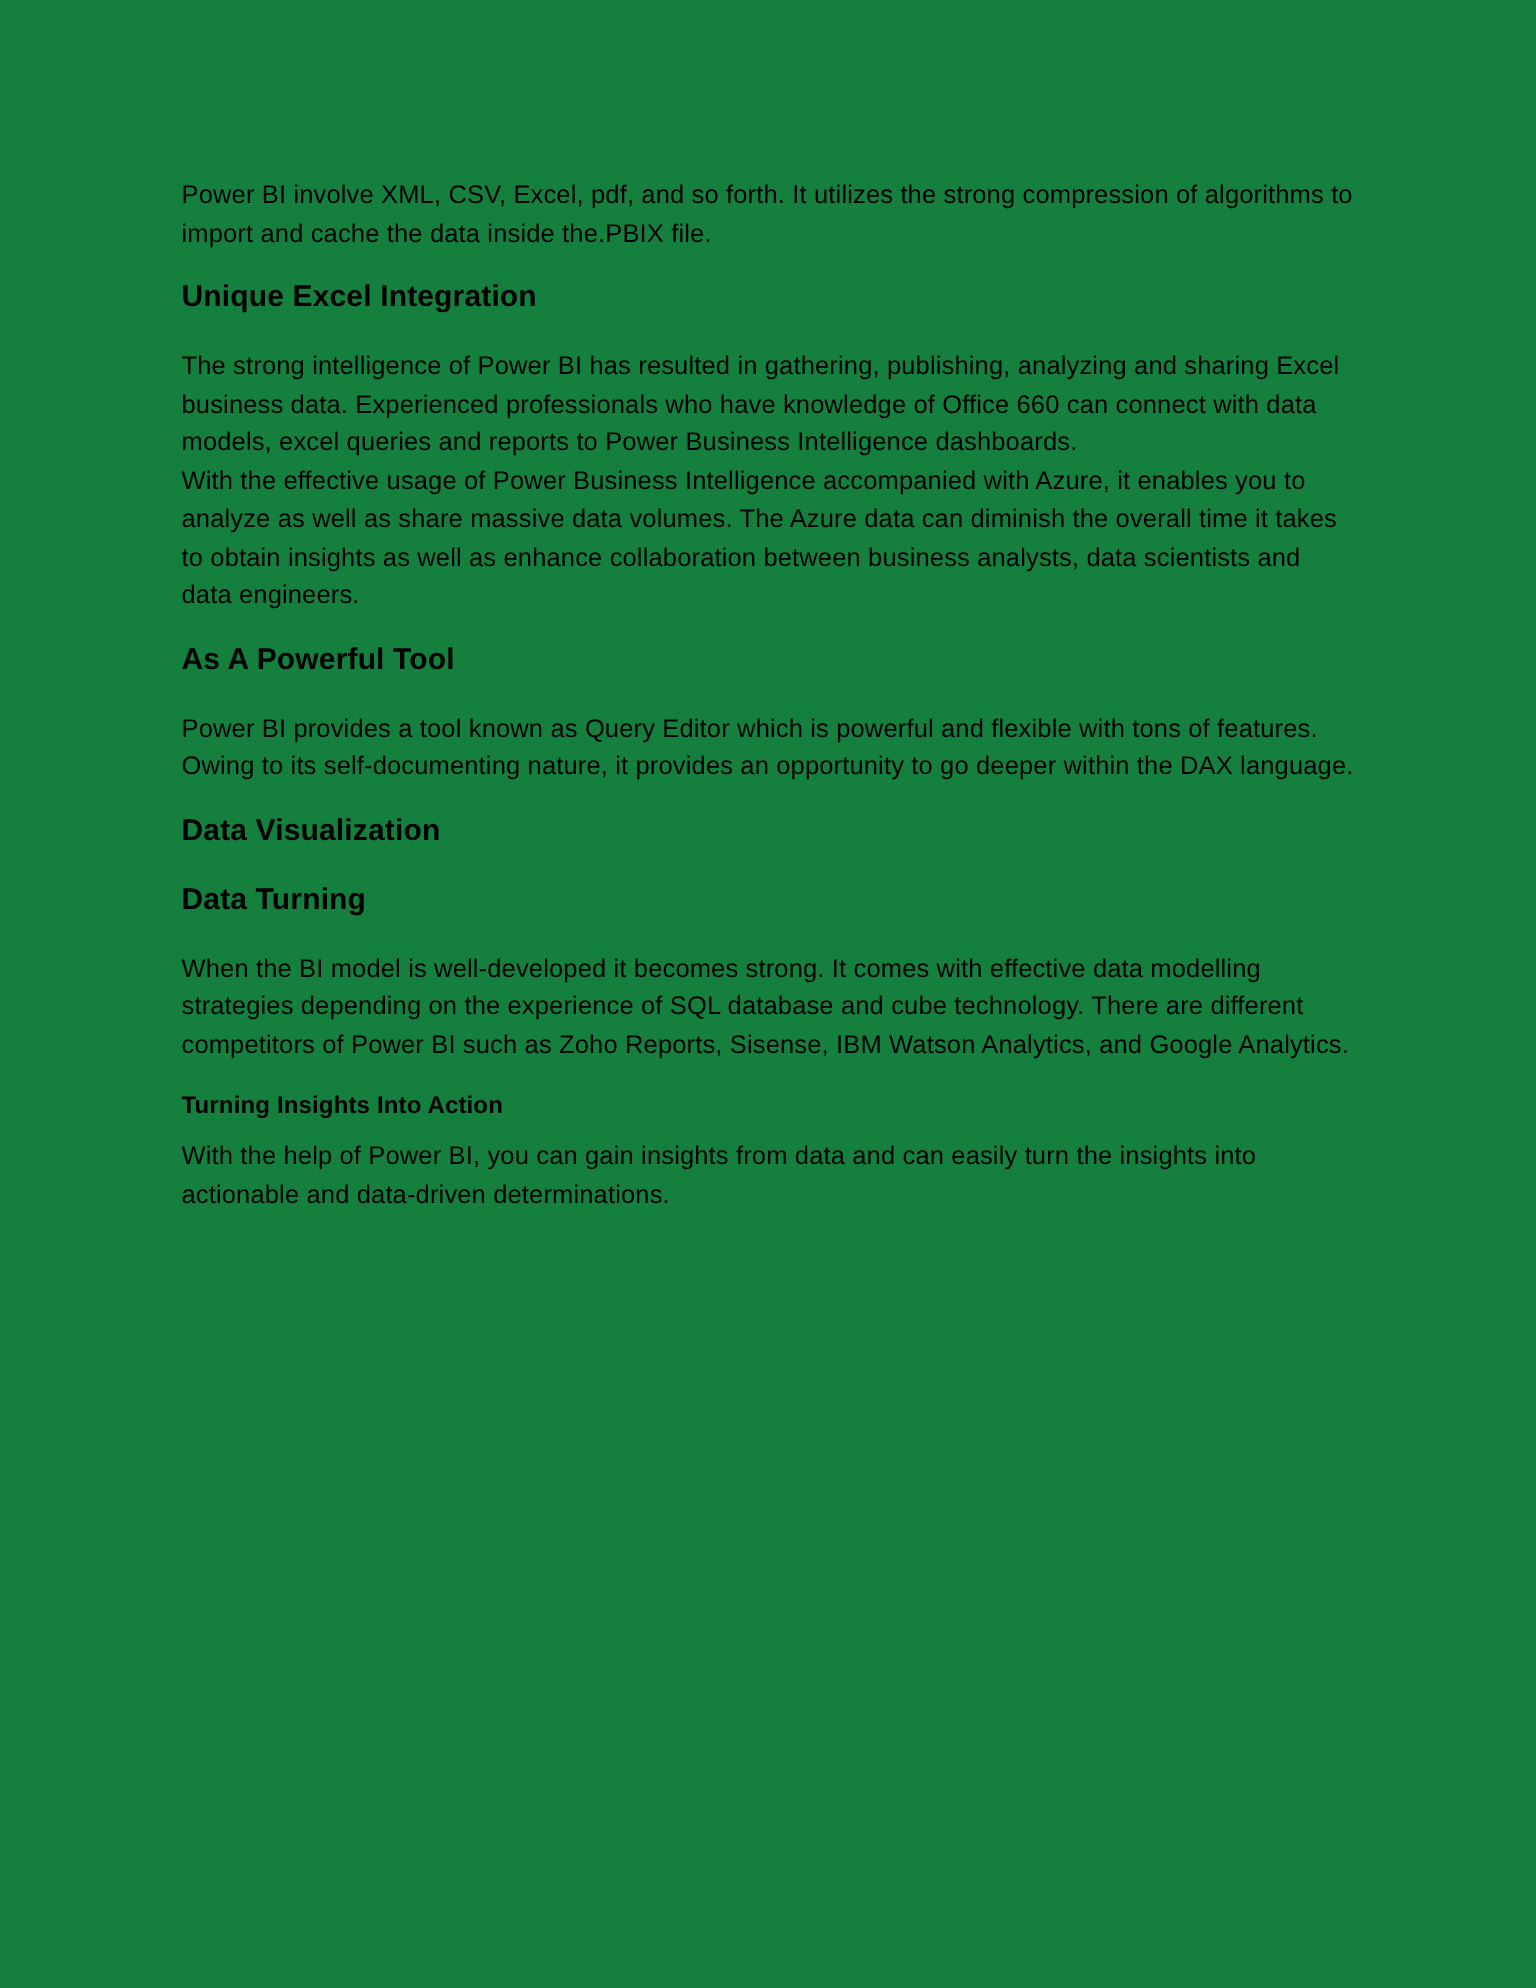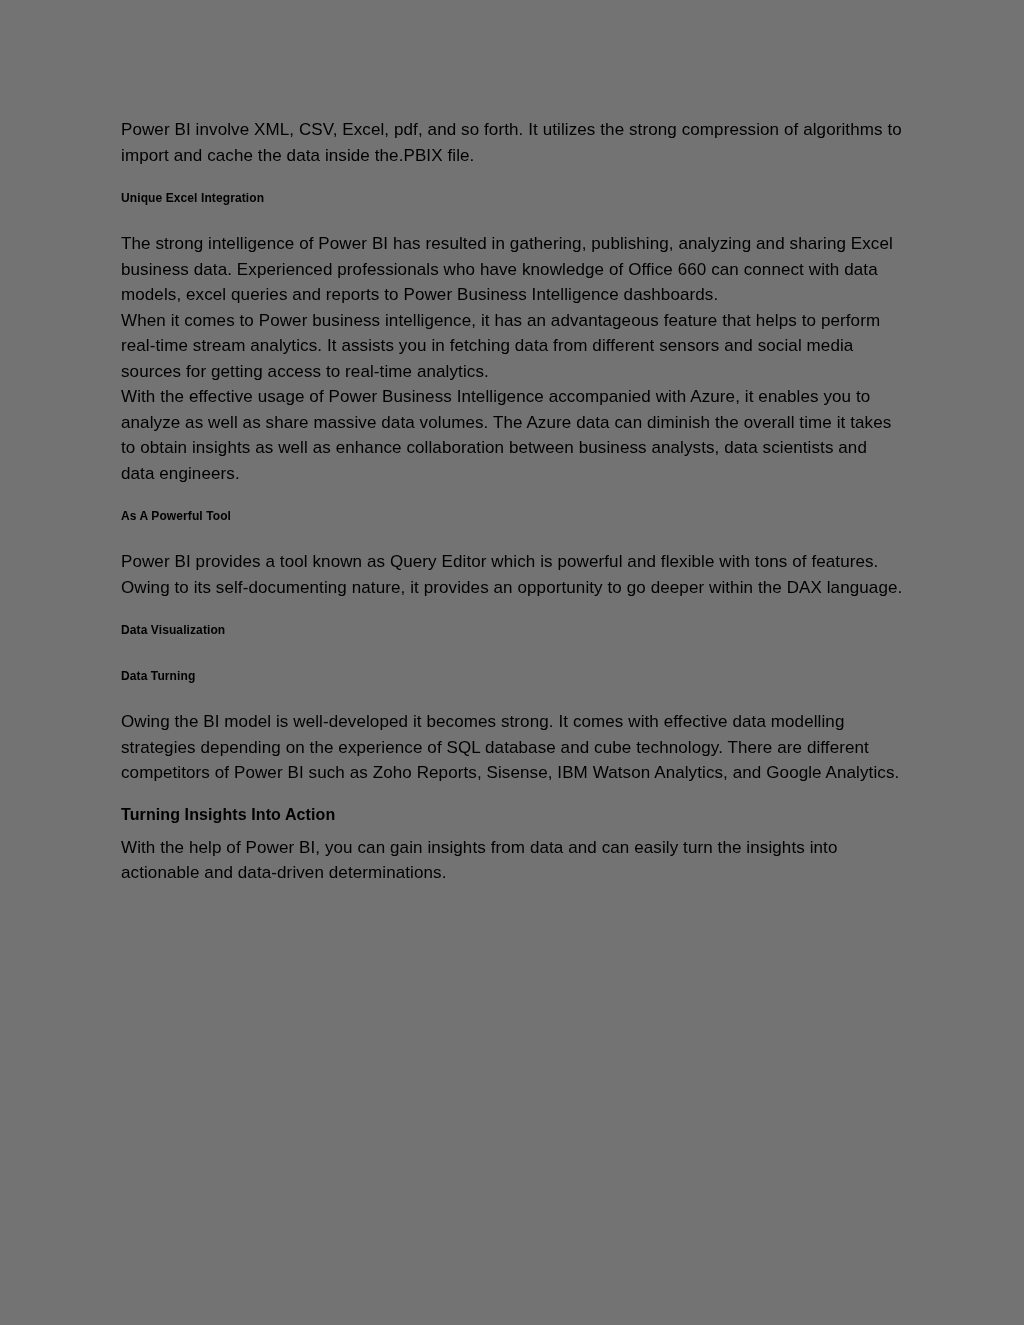--- a/index.html
+++ b/index.html
@@ -6,56 +6,55 @@
     margin: 0;
     padding: 0;
     background: #ffffff;
   }
   .page {
     position: relative;
     width: 1024px;
     height: 1325px;
     box-sizing: border-box;
     padding: 117px 121px 11px 121px;
-    background: #737373;
+    background: #15803d;
     color: #000000;
     font-family: "Liberation Sans", sans-serif;
     overflow: hidden;
   }
   .page p {
     margin: 0;
     font-size: 17px;
     line-height: 25.5px;
     font-weight: 400;
     letter-spacing: 0.1px;
   }
   .page h2 {
     margin: 17px 0 20px 0;
-    font-size: 12px;
+    font-size: 20px;
     line-height: 26px;
     font-weight: 700;
     letter-spacing: 0.1px;
   }
   .page h3 {
     margin: 17px 0 8px 0;
     font-size: 16px;
     line-height: 24px;
     font-weight: 700;
     letter-spacing: 0.1px;
   }
 </style>
 </head>
 <body>
 
 <main class="page">
   <p>Power BI involve XML, CSV, Excel, pdf, and so forth. It utilizes the strong compression of algorithms to import and cache the data inside the.PBIX file.</p>
   <h2>Unique Excel Integration</h2>
   <p>The strong intelligence of Power BI has resulted in gathering, publishing, analyzing and sharing Excel business data. Experienced professionals who have knowledge of Office 660 can connect with data models, excel queries and reports to Power Business Intelligence dashboards.</p>
-  <p>When it comes to Power business intelligence, it has an advantageous feature that helps to perform real-time stream analytics. It assists you in fetching data from different sensors and social media sources for getting access to real-time analytics.</p>
   <p>With the effective usage of Power Business Intelligence accompanied with Azure, it enables you to analyze as well as share massive data volumes. The Azure data can diminish the overall time it takes to obtain insights as well as enhance collaboration between business analysts, data scientists and data engineers.</p>
   <h2>As A Powerful Tool</h2>
   <p>Power BI provides a tool known as Query Editor which is powerful and flexible with tons of features. Owing to its self-documenting nature, it provides an opportunity to go deeper within the DAX language.</p>
   <h2>Data Visualization</h2>
   <h2>Data Turning</h2>
-  <p>Owing the BI model is well-developed it becomes strong. It comes with effective data modelling strategies depending on the experience of SQL database and cube technology. There are different competitors of Power BI such as Zoho Reports, Sisense, IBM Watson Analytics, and Google Analytics.</p>
+  <p>When the BI model is well-developed it becomes strong. It comes with effective data modelling strategies depending on the experience of SQL database and cube technology. There are different competitors of Power BI such as Zoho Reports, Sisense, IBM Watson Analytics, and Google Analytics.</p>
   <h3>Turning Insights Into Action</h3>
   <p>With the help of Power BI, you can gain insights from data and can easily turn the insights into actionable and data-driven determinations.</p>
 </main>
 
 </body></html>

